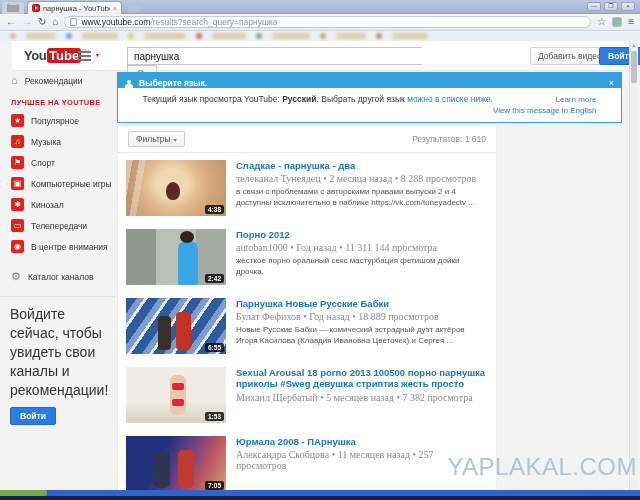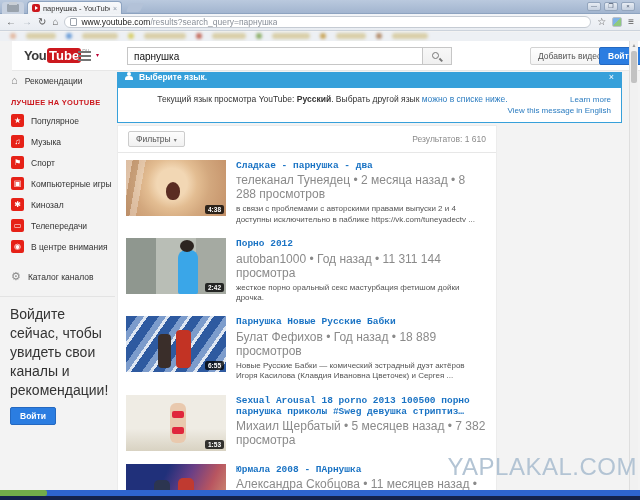--- a/index.html
+++ b/index.html
@@ -51,21 +51,21 @@
   .page { position:absolute; left:0; top:41px; width:640px; height:449px; background:#f3f3f3; overflow:hidden; }
 
   .masthead { position:absolute; left:12px; top:0; width:640px; height:30px; background:#fff; border-bottom:1px solid #e7e7e7; }
   .logo { position:absolute; left:12px; top:7px; display:flex; align-items:flex-start; }
   .logo-you { font-size:13px; font-weight:bold; color:#3a3a3a; letter-spacing:-0.5px; }
   .logo-tube { font-size:13px; font-weight:bold; color:#fff; background:#cc181e; border-radius:3px; padding:0 2px; margin-left:1px; }
   .logo-region { font-size:5px; color:#999; margin-left:1px; }
   .burger { position:absolute; left:66px; top:10px; width:13px; height:10px; }
   .burger i { display:block; height:2px; background:#757575; margin-bottom:2px; }
   .burger::after { content:"▾"; position:absolute; right:-8px; top:0px; font-size:6px; color:#b03; }
-  .search-form { position:absolute; left:115px; top:6px; display:flex; }
+  .search-form { position:absolute; left:115px; top:6px; display:flex;flex-direction:column; }
   .search-input { width:295px; height:18px; border:1px solid #c6c6c6; border-right:none; background:#fff;
     font-size:10px; color:#111; padding:0 6px; font-family:"Liberation Sans",sans-serif; }
   .search-btn { width:30px; height:18px; background:linear-gradient(#f8f8f8,#f0f0f0); border:1px solid #c6c6c6;
     position:relative; }
   .mag { position:absolute; left:9px; top:4px; width:7px; height:7px; border:1.5px solid #777; border-radius:50%; }
   .mag::after { content:""; position:absolute; left:6px; top:6px; width:4px; height:1.5px; background:#777; transform:rotate(45deg); }
   .upload-btn { position:absolute; left:518px; top:6px; height:18px; padding:0 7px; line-height:17px;
     background:linear-gradient(#fefefe,#f4f4f4); border:1px solid #d3d3d3; font-size:8.5px; color:#555; border-radius:2px; }
   .signin-btn { position:absolute; left:587px; top:6px; height:18px; padding:0 8px; line-height:17px;
     background:#2b7de1; border:1px solid #2468c0; font-size:8.5px; color:#fff; border-radius:2px; font-weight:bold; }
@@ -78,28 +78,28 @@
   .red-icon { width:13px; height:13px; background:#e62117; border-radius:2px; color:#fff; font-size:8px;
     line-height:13px; text-align:center; flex:0 0 auto; }
   .gear-glyph { font-size:11px; color:#888; line-height:1; }
   .guide-promo { margin-top:10px; border-top:1px solid #e3e3e3; padding:8px 10px; }
   .promo-text { font-size:14px; color:#333; line-height:1.35; width:96px; }
   .promo-signin { margin-top:8px; display:inline-block; background:#2b7de1; border:1px solid #2468c0;
     color:#fff; font-size:8.5px; font-weight:bold; padding:3px 9px; border-radius:2px; }
 
   
   .banner { position:absolute; left:117px; top:31px; width:505px; }
-  .banner-head { height:16px; background:#36a0da; display:flex; align-items:flex-start; padding:0 8px; gap:6px; }
+  .banner-head { height:16px; background:#36a0da; display:flex; align-items:flex-end; padding:0 8px; gap:6px; }
   .person-icon { width:8px; height:8px; position:relative; flex:0 0 auto; }
   .person-icon::before { content:""; position:absolute; left:2px; top:0; width:4px; height:4px; background:#fff; border-radius:50%; }
   .person-icon::after { content:""; position:absolute; left:0; top:4px; width:8px; height:4px; background:#fff; border-radius:3px 3px 0 0; }
   .banner-title { font-size:8.5px; font-weight:bold; color:#fff; flex:1; }
   .banner-close { font-size:9px; color:#fff; }
   .banner-body { background:#fff; border:1px solid #36a0da; border-top:none; padding:6px 10px;
-    display:flex; justify-content:flex-end; }
+    display:flex; justify-content:center; }
   .banner-text { font-size:8.5px; color:#333; line-height:1.3; }
   .banner-text .lang { font-weight:bold; }
   .banner-link { color:#2b7cc0; }
   .banner-links { text-align:right; font-size:8px; line-height:1.4; white-space:nowrap; }
   .banner-links div { color:#2b7cc0; }
 
   
   .results { position:absolute; left:117px; top:84px; width:380px; background:#fff; min-height:365px;
     border:1px solid #ececec; }
   .filter-row { display:flex; justify-content:space-between; align-items:center; padding:5px 10px;
@@ -110,22 +110,22 @@
   .result-count { font-size:8.5px; color:#8a8a8a;margin-left:28px; }
   .video-row { display:flex; gap:10px; padding:7px 10px 6px 8px; }
   .thumb { position:relative; width:100px; height:56px; flex:0 0 auto; overflow:hidden; background:#222; }
   .duration { position:absolute; right:2px; bottom:2px; background:rgba(0,0,0,0.78); color:#fff;
     font-size:6.5px; padding:1px 3px; border-radius:2px; font-weight:bold; }
   .duration:empty { display:none; }
   .thumb-label { position:absolute; left:4px; top:2px; color:#fff; font-weight:bold; font-size:15px;
     line-height:1.05; width:90px; word-spacing:90px; text-shadow:1px 1px 2px rgba(0,0,0,.4); }
   .v-text { flex:1; min-width:0; }
   .v-title { font-size:9.5px; font-weight:bold; color:#1a73c4; line-height:1.2; margin-bottom:2px;
-    display:-webkit-box; -webkit-line-clamp:2; -webkit-box-orient:vertical; overflow:hidden;font-family:Liberation Mono, monospace; }
-  .v-meta { font-size:12px; color:#8a8a8a; margin-bottom:3px; }
+    display:-webkit-box; -webkit-line-clamp:2; -webkit-box-orient:vertical; overflow:hidden; }
+  .v-meta { font-size:10px; color:#8a8a8a; margin-bottom:3px;font-family:Liberation Serif, serif; }
   .v-desc { font-size:8px; color:#555; line-height:1.3;
     display:-webkit-box; -webkit-line-clamp:2; -webkit-box-orient:vertical; overflow:hidden; }
   .v-desc:empty { display:none; }
 
   
   .thumb-1 { background:
       linear-gradient(100deg, rgba(255,255,255,.35) 0 6%, rgba(0,0,0,.06) 6% 12%, rgba(255,255,255,.3) 12% 18%, transparent 18%),
       radial-gradient(circle at 46% 42%, #f2d7b4 0 24%, #e3bd92 40%, #d3a87e 60%, #c39068 100%); }
   .thumb-1::after { content:""; position:absolute; left:40px; top:22px; width:14px; height:18px;
     background:#5a2c22; border-radius:50% 50% 45% 45%; }

